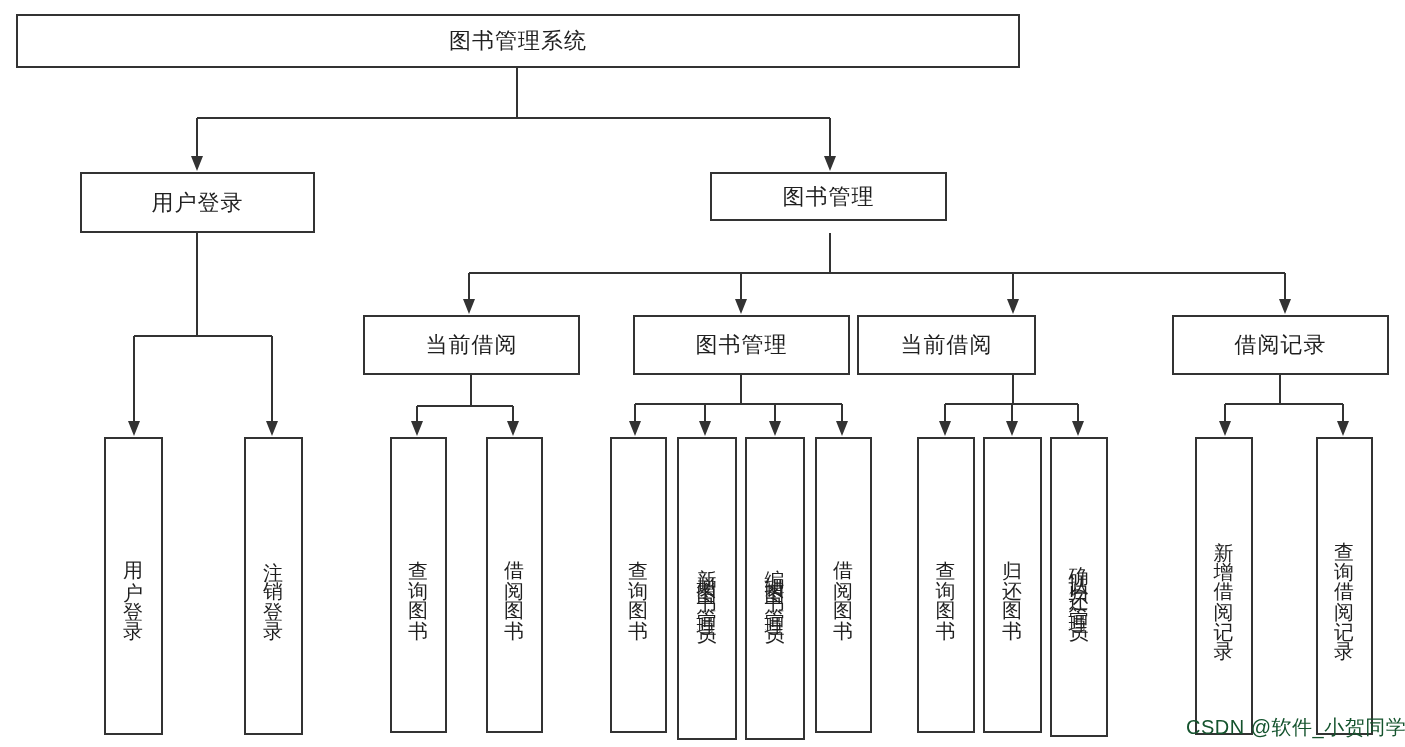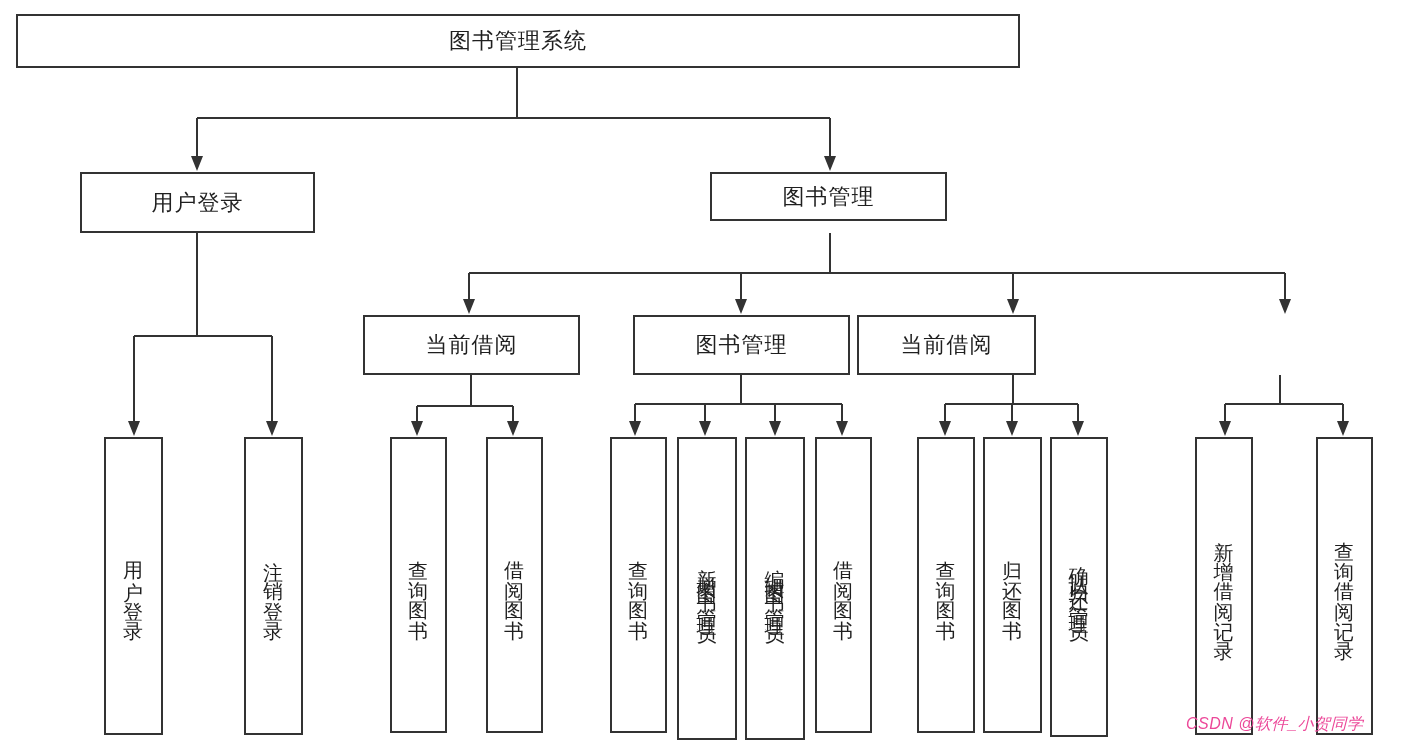--- a/index.html
+++ b/index.html
@@ -19,22 +19,22 @@
     display:flex;align-items:center;justify-content:center;
     color:#1f1f1f;
   }
   .h-label{font-size:22px;letter-spacing:1px;white-space:nowrap;}
   .v-label{
     writing-mode:vertical-rl;
     font-size:20px;line-height:1;white-space:nowrap;
   }
   .watermark{
     position:absolute;left:1186px;top:714px;
-    font-size:16px;color:#ec4899;letter-spacing:0.5px;
-    z-index:5;white-space:nowrap;font-style:italic;
+    font-size:20px;color:#14532d;letter-spacing:0.5px;
+    z-index:5;white-space:nowrap;
   }
 </style>
 </head>
 <body>
 
 <div class="canvas">
 
   <svg class="connectors" width="1405" height="747" viewBox="0 0 1405 747">
     <path fill="none" stroke="#333333" stroke-width="2" d="
       M517 68 V118 M197 118 H830 M197 118 V158 M830 118 V158
@@ -69,20 +69,23 @@
   </div>
 
   <div class="node" style="left:363px;top:315px;width:217px;height:60px">
     <span class="h-label">当前借阅</span>
   </div>
   <div class="node" style="left:633px;top:315px;width:217px;height:60px">
     <span class="h-label">图书管理</span>
   </div>
   <div class="node" style="left:857px;top:315px;width:179px;height:60px">
     <span class="h-label">当前借阅</span>
+  </div>
+  <div class="node" style="left:1172px;top:315px;width:217px;height:60px">
+    <span class="h-label">借阅记录</span>
   </div>
 
   <div class="node" style="left:104px;top:437px;width:59px;height:298px">
     <span class="v-label" style="letter-spacing: 20px;">用户登录</span>
   </div>
   <div class="node" style="left:244px;top:437px;width:59px;height:298px">
     <span class="v-label" style="letter-spacing: 20px;">注销登录</span>
   </div>
 
   <div class="node" style="left:390px;top:437px;width:57px;height:296px">

